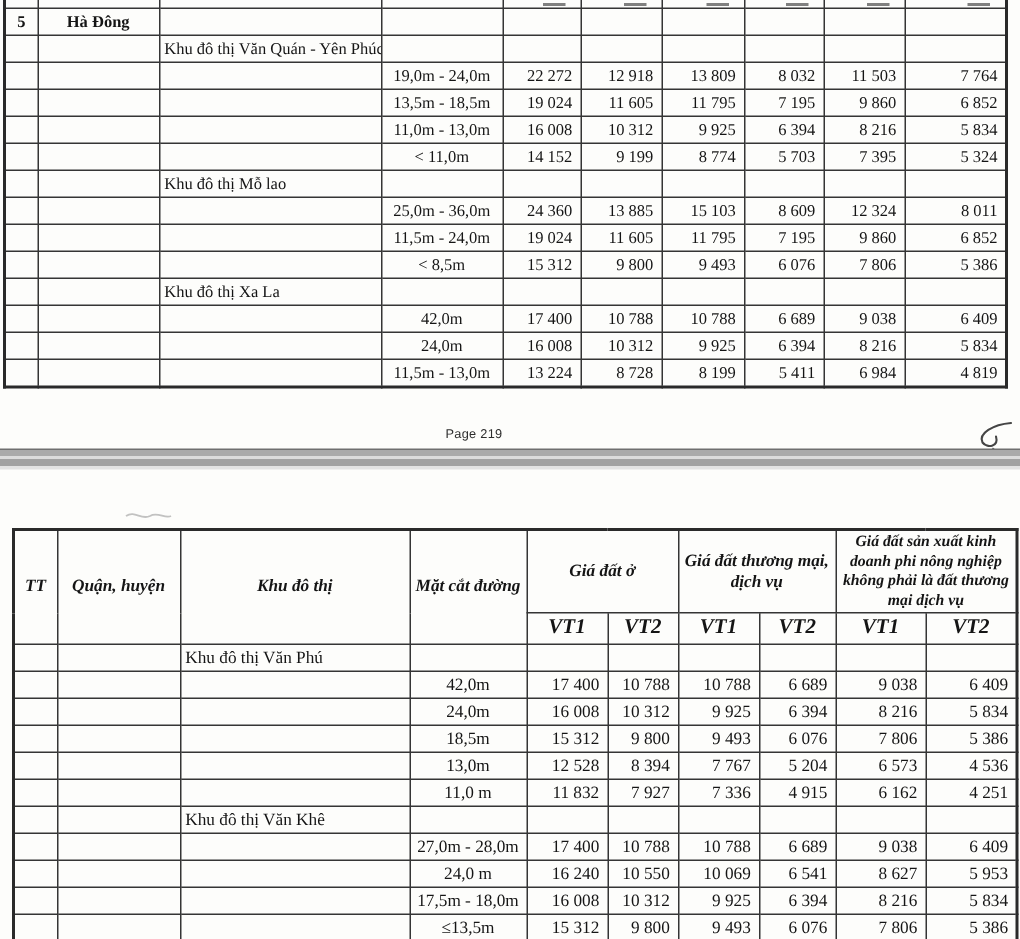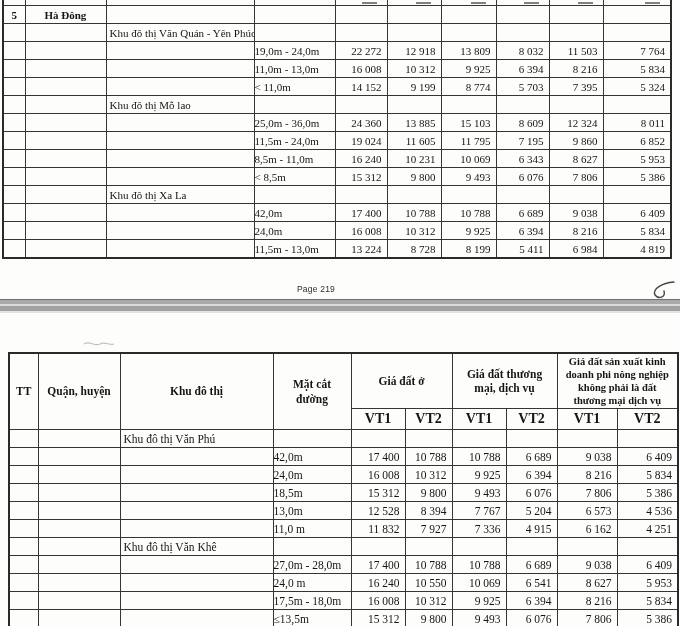--- a/index.html
+++ b/index.html
@@ -17,27 +17,27 @@
   #p1 td{height:17px;font-size:11px;}
   #p1 tr.r-clip td{height:5px;border-top:none;}
   #p1 tr.r-clip td:nth-child(n+5)::after{
     content:"";display:block;width:15px;height:2px;background:#4a4a4a;opacity:.7;margin:1px 10px 0 auto;
   }
 
   
   #p2{left:8px;top:352px;width:669px;border:2px solid #2a2a2a;}
   #p2 thead tr.h1 th{height:54px;}
   #p2 thead tr.h2 th{height:20px;font-size:14px;}
-  #p2 th{font-weight:bold;text-align:center;font-size:11.5px;white-space:normal;line-height:1.25;padding:0 3px;}
+  #p2 th{font-weight:bold;text-align:center;font-size:11.5px;white-space:normal;line-height:1.25;padding:0 3px;font-style:italic;}
   #p2 th.th-wide{font-size:10.5px;}
   #p2 tbody td{height:17px;font-size:11.5px;}
 
   
   .c-num{text-align:right;padding-right:5px;}
-  .c-road{text-align:left;margin-top:48px;}
+  .c-road{text-align:center;margin-top:48px;}
   .c-group{text-align:left;padding-left:3px;}
   .c-district{font-weight:bold;text-align:left;padding-left:19px;}
   .c-tt{font-weight:bold;text-align:center;}
 
   
   #page-footer{
     position:absolute;left:297px;top:284px;
     font-family:"Liberation Sans", sans-serif;font-size:8.5px;color:#2d2d2d;letter-spacing:.2px;
   }
   #separator{
@@ -112,20 +112,32 @@
         <td class="c-num">12 918</td>
         <td class="c-num">13 809</td>
         <td class="c-num">8 032</td>
         <td class="c-num">11 503</td>
         <td class="c-num">7 764</td>
       </tr>
       <tr class="r-data">
         <td></td>
         <td></td>
         <td></td>
+        <td class="c-road">13,5m - 18,5m</td>
+        <td class="c-num">19 024</td>
+        <td class="c-num">11 605</td>
+        <td class="c-num">11 795</td>
+        <td class="c-num">7 195</td>
+        <td class="c-num">9 860</td>
+        <td class="c-num">6 852</td>
+      </tr>
+      <tr class="r-data">
+        <td></td>
+        <td></td>
+        <td></td>
         <td class="c-road">11,0m - 13,0m</td>
         <td class="c-num">16 008</td>
         <td class="c-num">10 312</td>
         <td class="c-num">9 925</td>
         <td class="c-num">6 394</td>
         <td class="c-num">8 216</td>
         <td class="c-num">5 834</td>
       </tr>
       <tr class="r-data">
         <td></td>
@@ -167,32 +179,20 @@
         <td></td>
         <td></td>
         <td></td>
         <td class="c-road">11,5m - 24,0m</td>
         <td class="c-num">19 024</td>
         <td class="c-num">11 605</td>
         <td class="c-num">11 795</td>
         <td class="c-num">7 195</td>
         <td class="c-num">9 860</td>
         <td class="c-num">6 852</td>
-      </tr>
-      <tr class="r-data">
-        <td></td>
-        <td></td>
-        <td></td>
-        <td class="c-road">8,5m - 11,0m</td>
-        <td class="c-num">16 240</td>
-        <td class="c-num">10 231</td>
-        <td class="c-num">10 069</td>
-        <td class="c-num">6 343</td>
-        <td class="c-num">8 627</td>
-        <td class="c-num">5 953</td>
       </tr>
       <tr class="r-data">
         <td></td>
         <td></td>
         <td></td>
         <td class="c-road">&lt; 8,5m</td>
         <td class="c-num">15 312</td>
         <td class="c-num">9 800</td>
         <td class="c-num">9 493</td>
         <td class="c-num">6 076</td>

